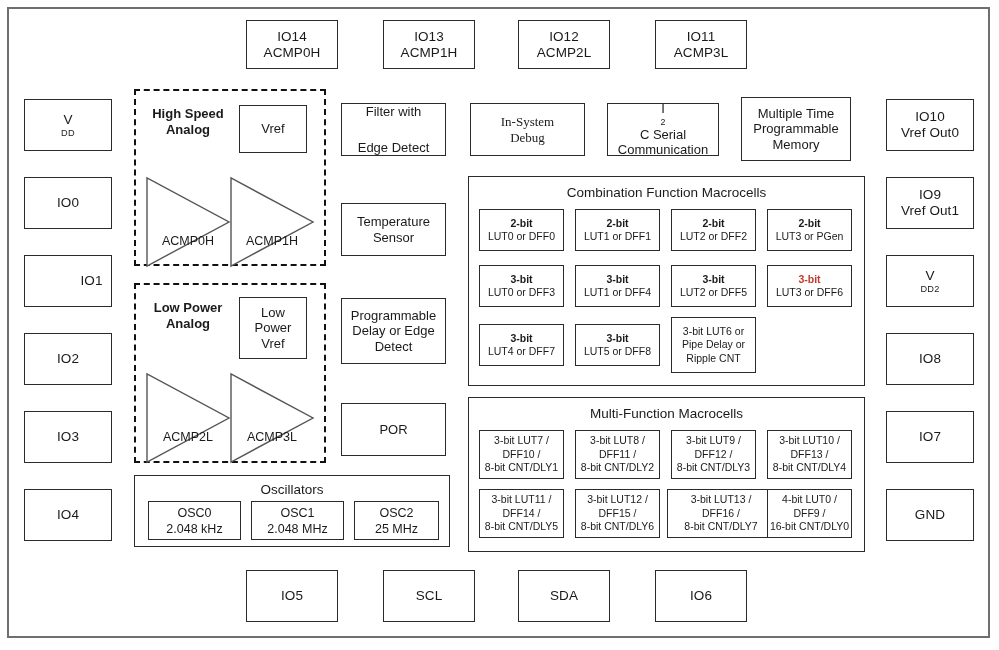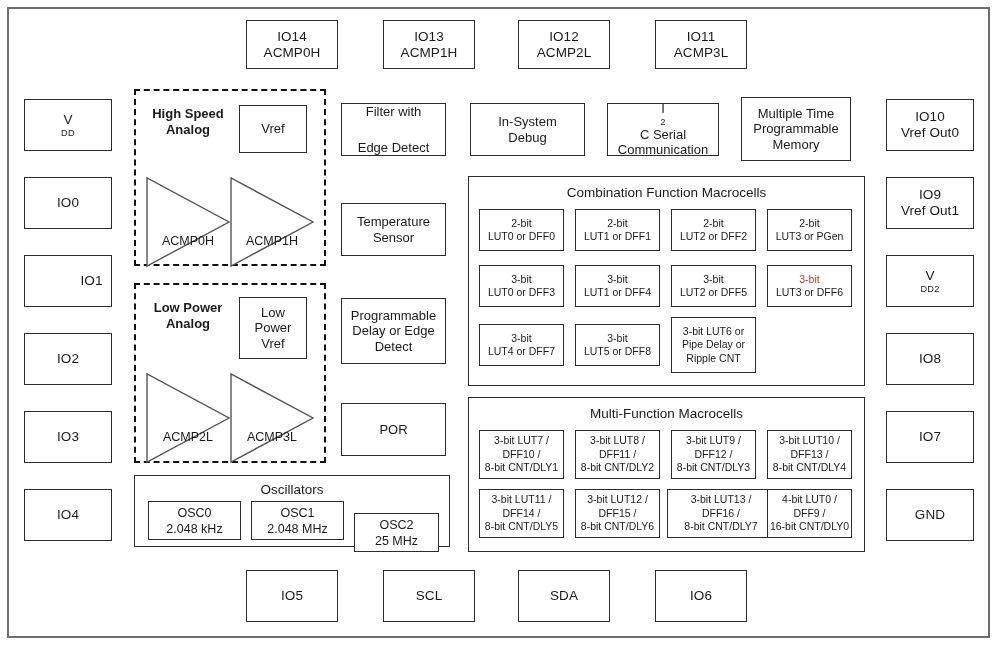--- a/index.html
+++ b/index.html
@@ -83,21 +83,21 @@
     border: 1.6px solid #2b2b2b;
     background: #ffffff;
     display: flex;
     flex-direction: column;
     align-items: center;
     justify-content: center;
     text-align: center;
     font-size: 10.5px;
     line-height: 1.28;
   }
-  .cell .hd { font-weight: normal; }
+  .cell .hd { font-weight: bold; }
   .cell .hd.red { color: #c0392b; }
   .macro-title {
     position: absolute;
     width: 100%;
     text-align: center;
     font-size: 13.5px;
   }
   
   .tri-wrap {
     position: absolute;
@@ -252,21 +252,21 @@
   </div>
   <div class="box func" style="left:341px;top:298px;width:105px;height:66px;">
     <span>Programmable</span>
     <span>Delay or Edge</span>
     <span>Detect</span>
   </div>
   <div class="box func" style="left:341px;top:403px;width:105px;height:53px;">
     <span>POR</span>
   </div>
 
-  <div class="box func" style="left:470px;top:103px;width:115px;height:53px;">
+  <div class="box func" style="left:470px;top:103px;width:115px;height:53px;font-family:Liberation Serif, serif;">
     <span>In-System</span>
     <span>Debug</span>
   </div>
   <div class="box func" style="left:607px;top:103px;width:112px;height:53px;">
     <span>
         <span>I</span>
         <span class="sup">2</span>
         <span>C Serial</span>
       </span>
     <span>Communication</span>
@@ -378,18 +378,18 @@
   <div class="group-solid" style="left:134px;top:475px;width:316px;height:72px;">
     <div class="macro-title" style="top:6px;">Oscillators</div>
     <div class="cell" style="left:13px;top:25px;width:93px;height:39px;font-size:12.5px;">
       <span>OSC0</span>
       <span>2.048 kHz</span>
     </div>
     <div class="cell" style="left:116px;top:25px;width:93px;height:39px;font-size:12.5px;">
       <span>OSC1</span>
       <span>2.048 MHz</span>
     </div>
-    <div class="cell" style="left:219px;top:25px;width:85px;height:39px;font-size:12.5px;margin-top:12px;">
+    <div class="cell" style="left:219px;top:25px;width:85px;height:39px;font-size:12.5px;">
       <span>OSC2</span>
       <span>25 MHz</span>
     </div>
   </div>
 </div>
 
 </body></html>

